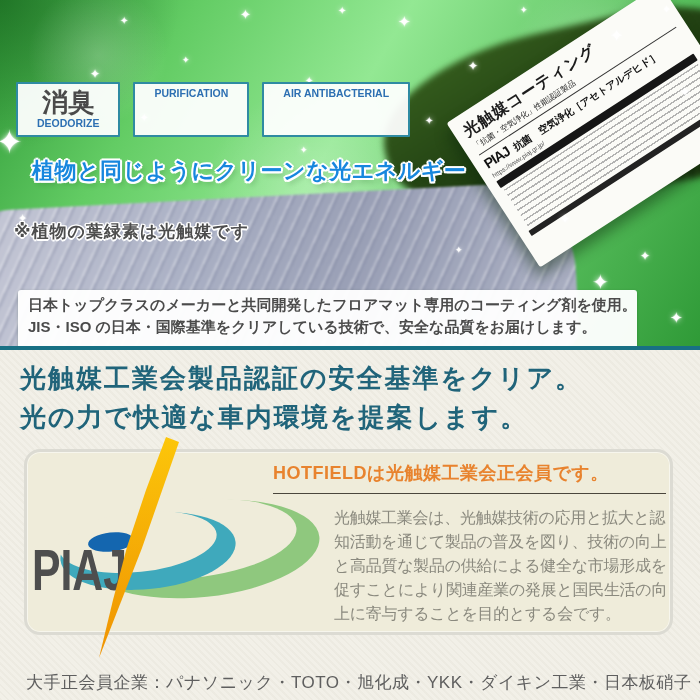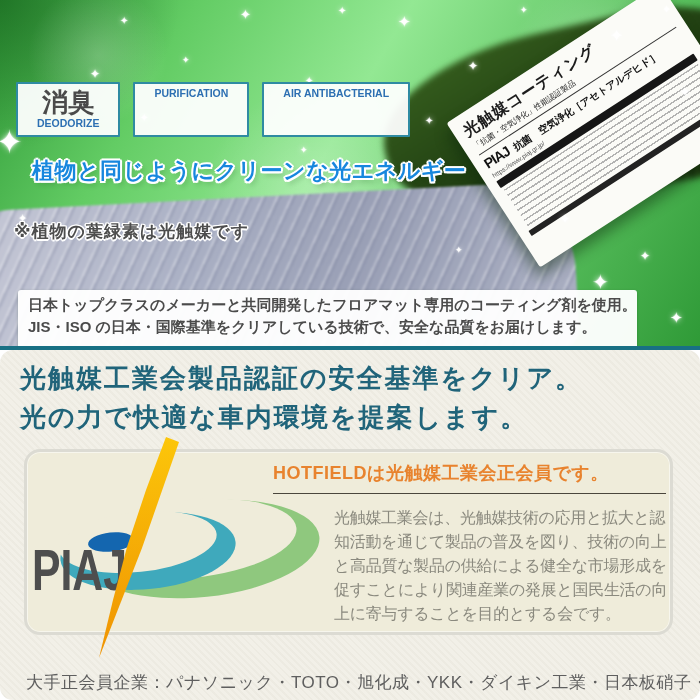--- a/index.html
+++ b/index.html
@@ -71,21 +71,21 @@
     color:#4d4d4d;letter-spacing:1px;white-space:nowrap;
     text-shadow:1.5px 0 0 #fff,-1.5px 0 0 #fff,0 1.5px 0 #fff,0 -1.5px 0 #fff,
       1px 1px 0 #fff,-1px 1px 0 #fff,1px -1px 0 #fff,-1px -1px 0 #fff;}
   .info-box{position:absolute;left:18px;top:290px;width:619px;height:64px;z-index:5;
     background:rgba(255,255,255,.96);border-radius:3px;box-sizing:border-box;
     padding:4px 10px;font-size:15px;font-weight:bold;line-height:22px;color:#4b4b4b;
     white-space:nowrap;box-shadow:0 1px 3px rgba(0,40,0,.25);}
 
   
   .lower{position:absolute;left:0;top:350px;width:700px;height:350px;background:#f2f0e8;
-    background-image:repeating-linear-gradient(45deg,rgba(200,196,180,.12) 0 2px,transparent 2px 5px);border-radius:13px;}
+    background-image:repeating-linear-gradient(45deg,rgba(200,196,180,.12) 0 2px,transparent 2px 5px);}
   .subheading{position:absolute;left:20px;top:9px;font-family:"Liberation Serif","DejaVu Serif",serif;
     font-weight:bold;font-size:26px;line-height:39px;letter-spacing:2px;color:#20647a;white-space:nowrap;}
   .member-box{position:absolute;left:24px;top:99px;width:649px;height:186px;box-sizing:border-box;
     background:#efecda;border:3px solid #dcdbd3;border-radius:16px;
     box-shadow:inset 0 0 0 1px rgba(255,255,255,.5);}
   .piaj-logo{position:absolute;left:28px;top:80px;width:310px;height:235px;overflow:visible;}
   .member-heading{position:absolute;left:273px;top:111px;font-size:18px;font-weight:bold;
     color:#e8832e;letter-spacing:.5px;white-space:nowrap;}
   .member-divider{position:absolute;left:273px;top:143px;width:393px;height:1px;background:#4a463c;}
   .member-body{position:absolute;left:334px;top:156px;width:340px;font-size:16px;line-height:24px;

